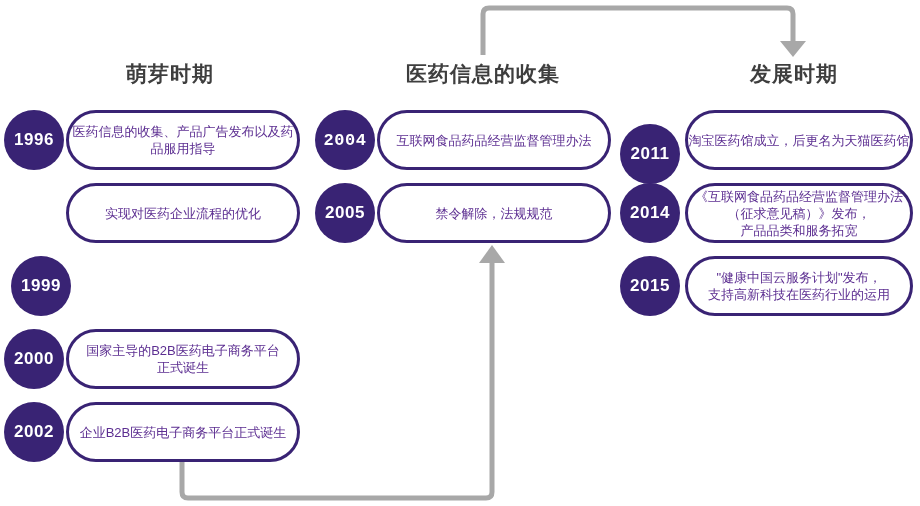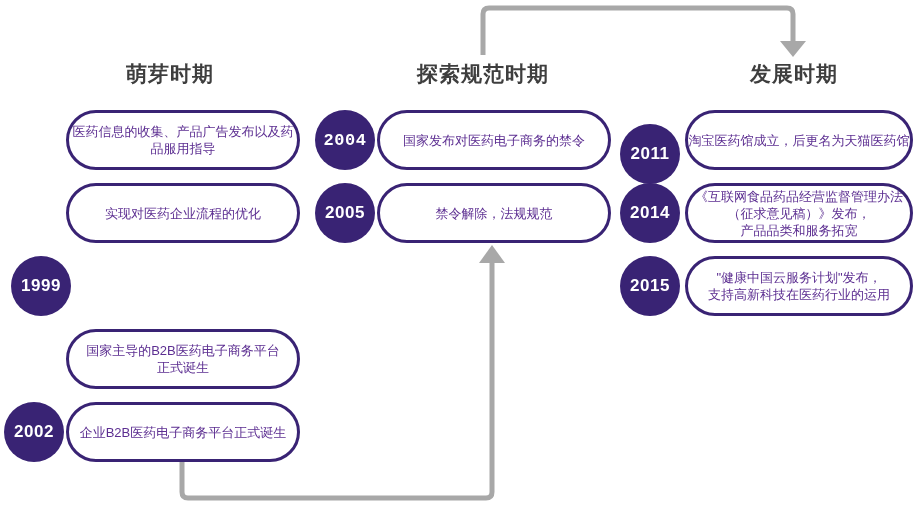--- a/index.html
+++ b/index.html
@@ -26,47 +26,49 @@
 <div class="canvas">
 
   <svg class="connectors" viewBox="0 0 920 506" xmlns="http://www.w3.org/2000/svg">
     <path class="conn-line" d="M483,55 L483,14 Q483,8 489,8 L787,8 Q793,8 793,14 L793,42"></path>
     <polygon class="conn-head" points="780,41 806,41 793,57"></polygon>
     <path class="conn-line" d="M182,462 L182,492 Q182,498 188,498 L486,498 Q492,498 492,492 L492,262"></path>
     <polygon class="conn-head" points="479,263 505,263 492,245"></polygon>
   </svg>
 
   <div class="col-title" style="left:40px;">萌芽时期</div>
-  <div class="col-title" style="left:353px;">探索规范时期</div>
+  <div class="col-title" style="left:353px;">医药信息的收集</div>
   <div class="col-title" style="left:664px;">发展时期</div>
 
+  <div class="year-circle" style="left:4px;top:110px;">1996</div>
   <div class="pill" style="left:66px;top:110px;width:234px;">
     <span class="pill-text">医药信息的收集、产品广告发布以及药
 品服用指导</span>
   </div>
 
   <div class="pill" style="left:66px;top:183px;width:234px;">
     <span class="pill-text">实现对医药企业流程的优化</span>
   </div>
 
   <div class="year-circle" style="left:11px;top:256px;">1999</div>
 
+  <div class="year-circle" style="left:4px;top:329px;">2000</div>
   <div class="pill" style="left:66px;top:329px;width:234px;">
     <span class="pill-text">国家主导的B2B医药电子商务平台
 正式诞生</span>
   </div>
 
   <div class="year-circle" style="left:4px;top:402px;">2002</div>
   <div class="pill" style="left:66px;top:402px;width:234px;">
     <span class="pill-text">企业B2B医药电子商务平台正式诞生</span>
   </div>
 
   <div class="year-circle" style="left:315px;top:110px;font-family:Liberation Mono, monospace;">2004</div>
   <div class="pill" style="left:377px;top:110px;width:234px;">
-    <span class="pill-text">国家发布对医药电子商务的禁令</span>
+    <span class="pill-text">互联网食品药品经营监督管理办法</span>
   </div>
 
   <div class="year-circle" style="left:315px;top:183px;">2005</div>
   <div class="pill" style="left:377px;top:183px;width:234px;justify-content:center;">
     <span class="pill-text">禁令解除，法规规范</span>
   </div>
 
   <div class="year-circle" style="left:620px;top:124px;">2011</div>
   <div class="pill" style="left:685px;top:110px;width:228px;justify-content:center;">
     <span class="pill-text">淘宝医药馆成立，后更名为天猫医药馆</span>

